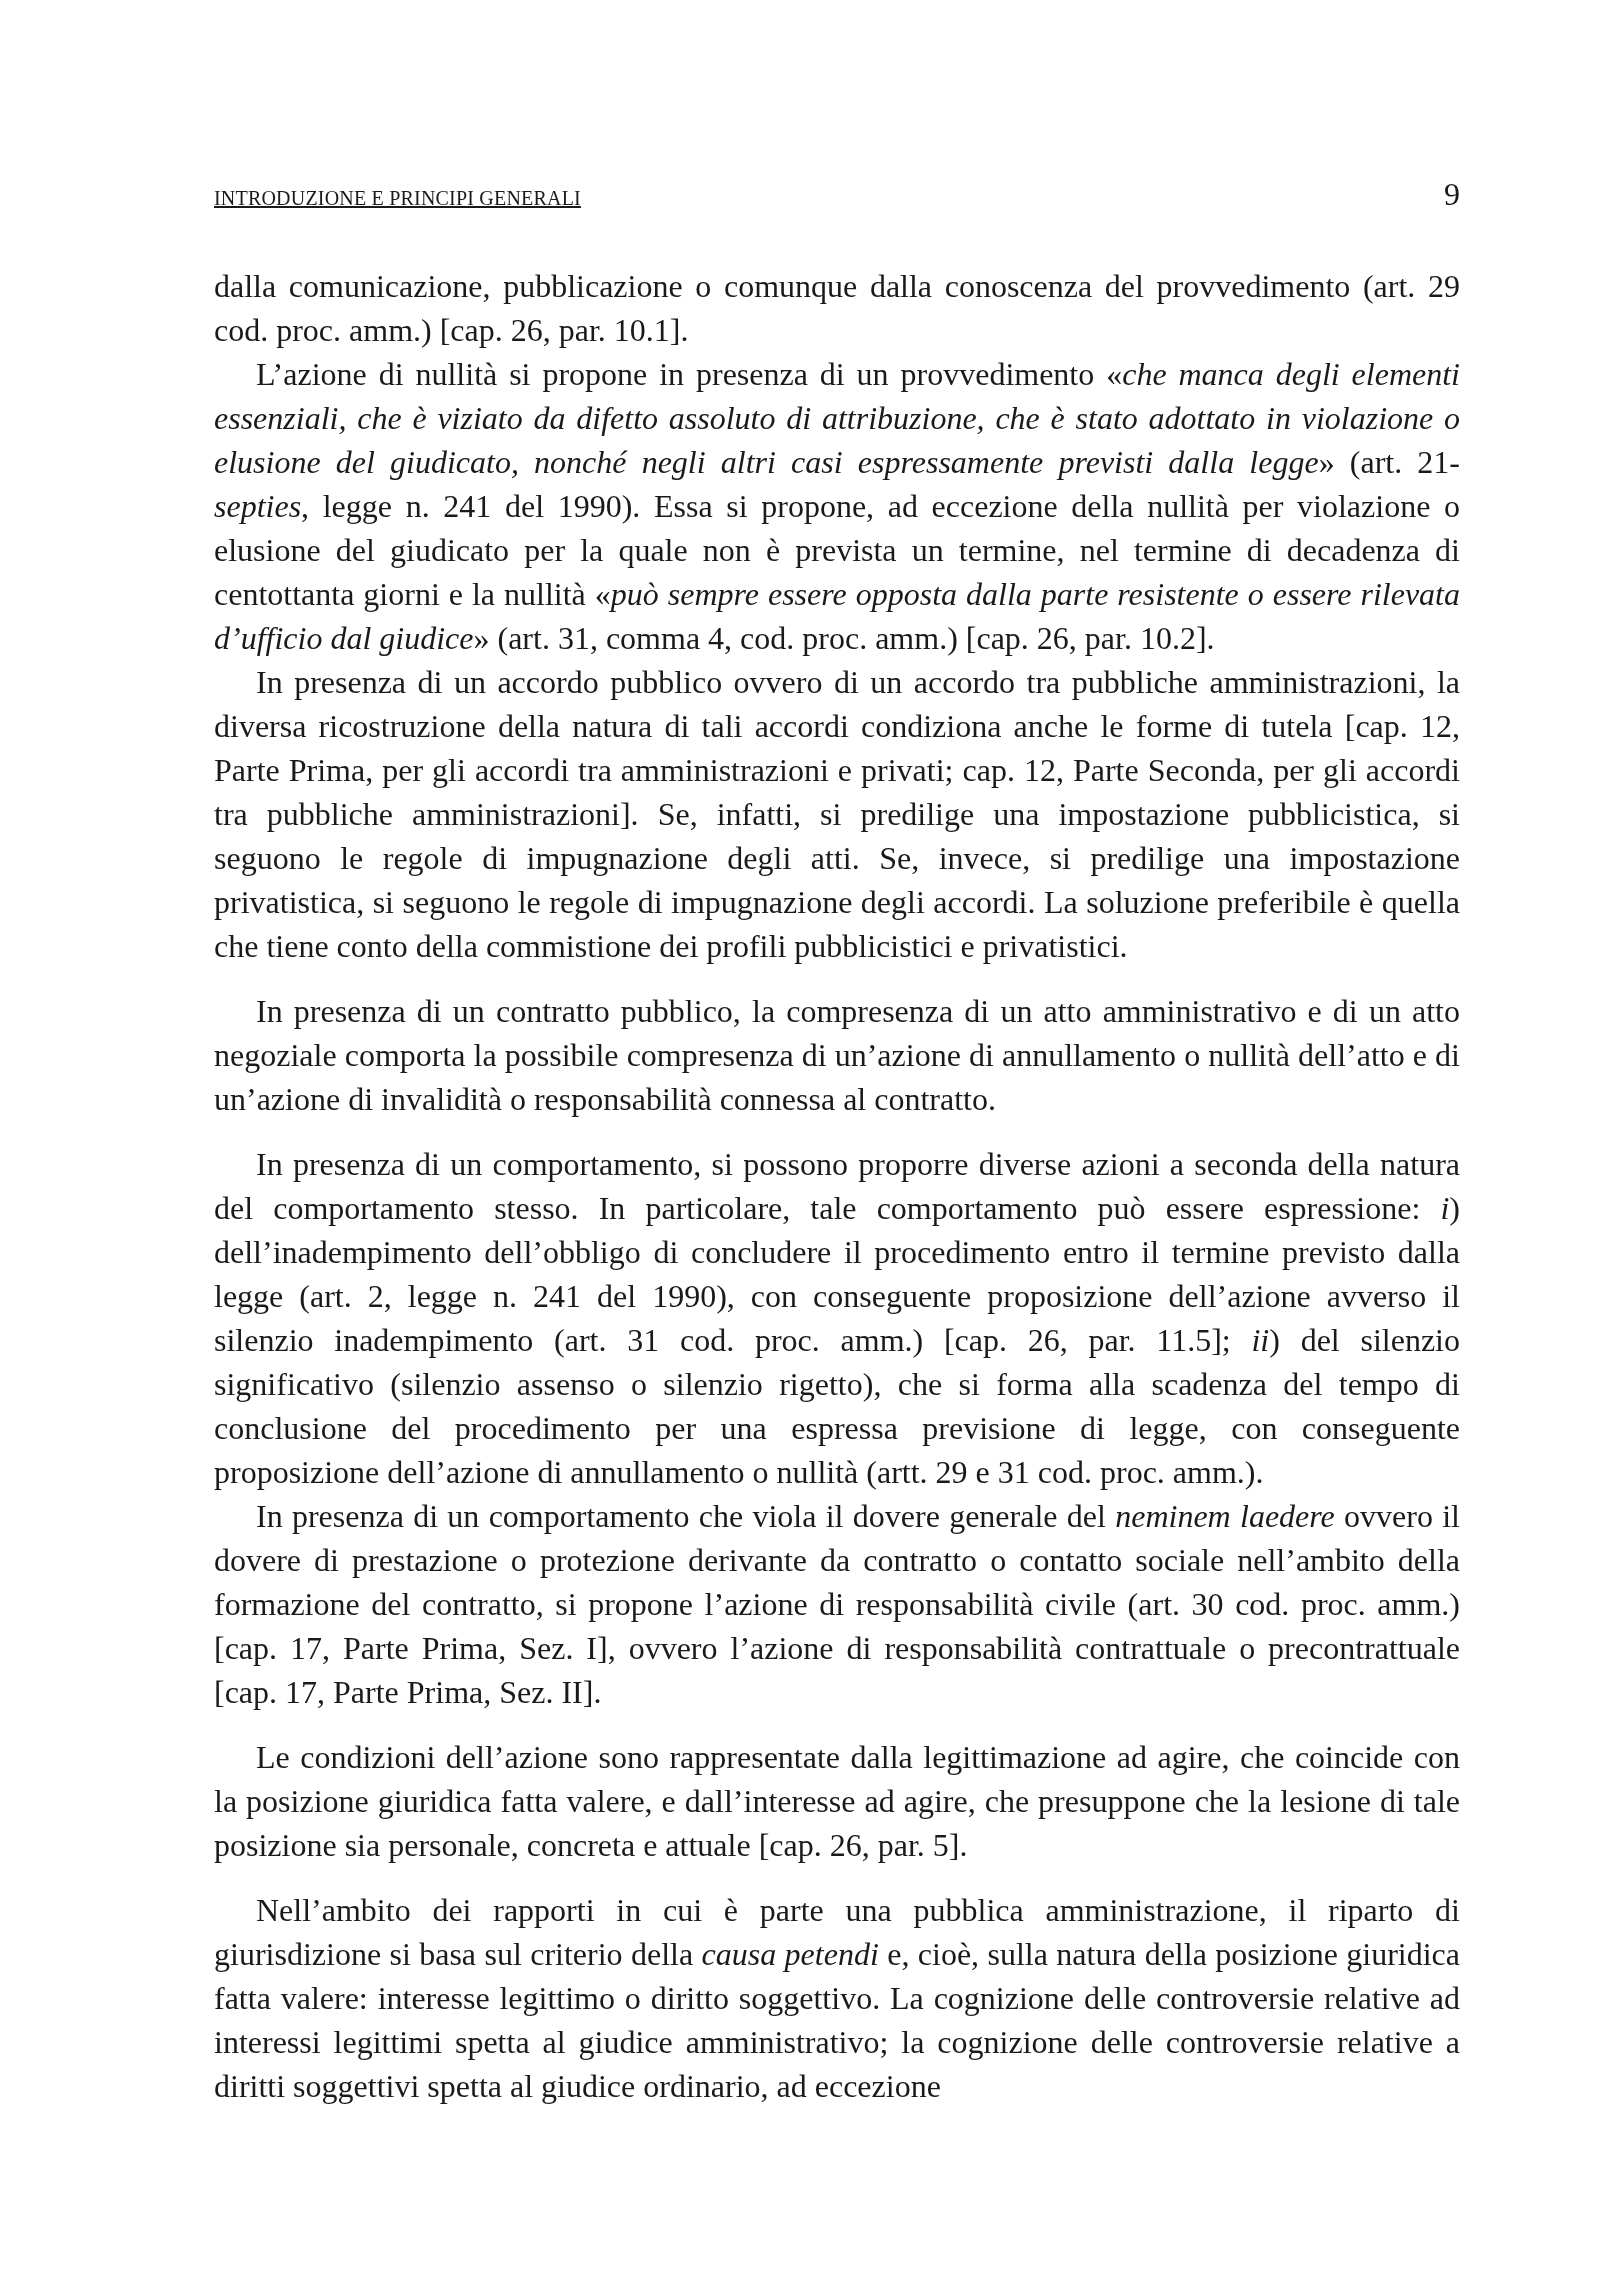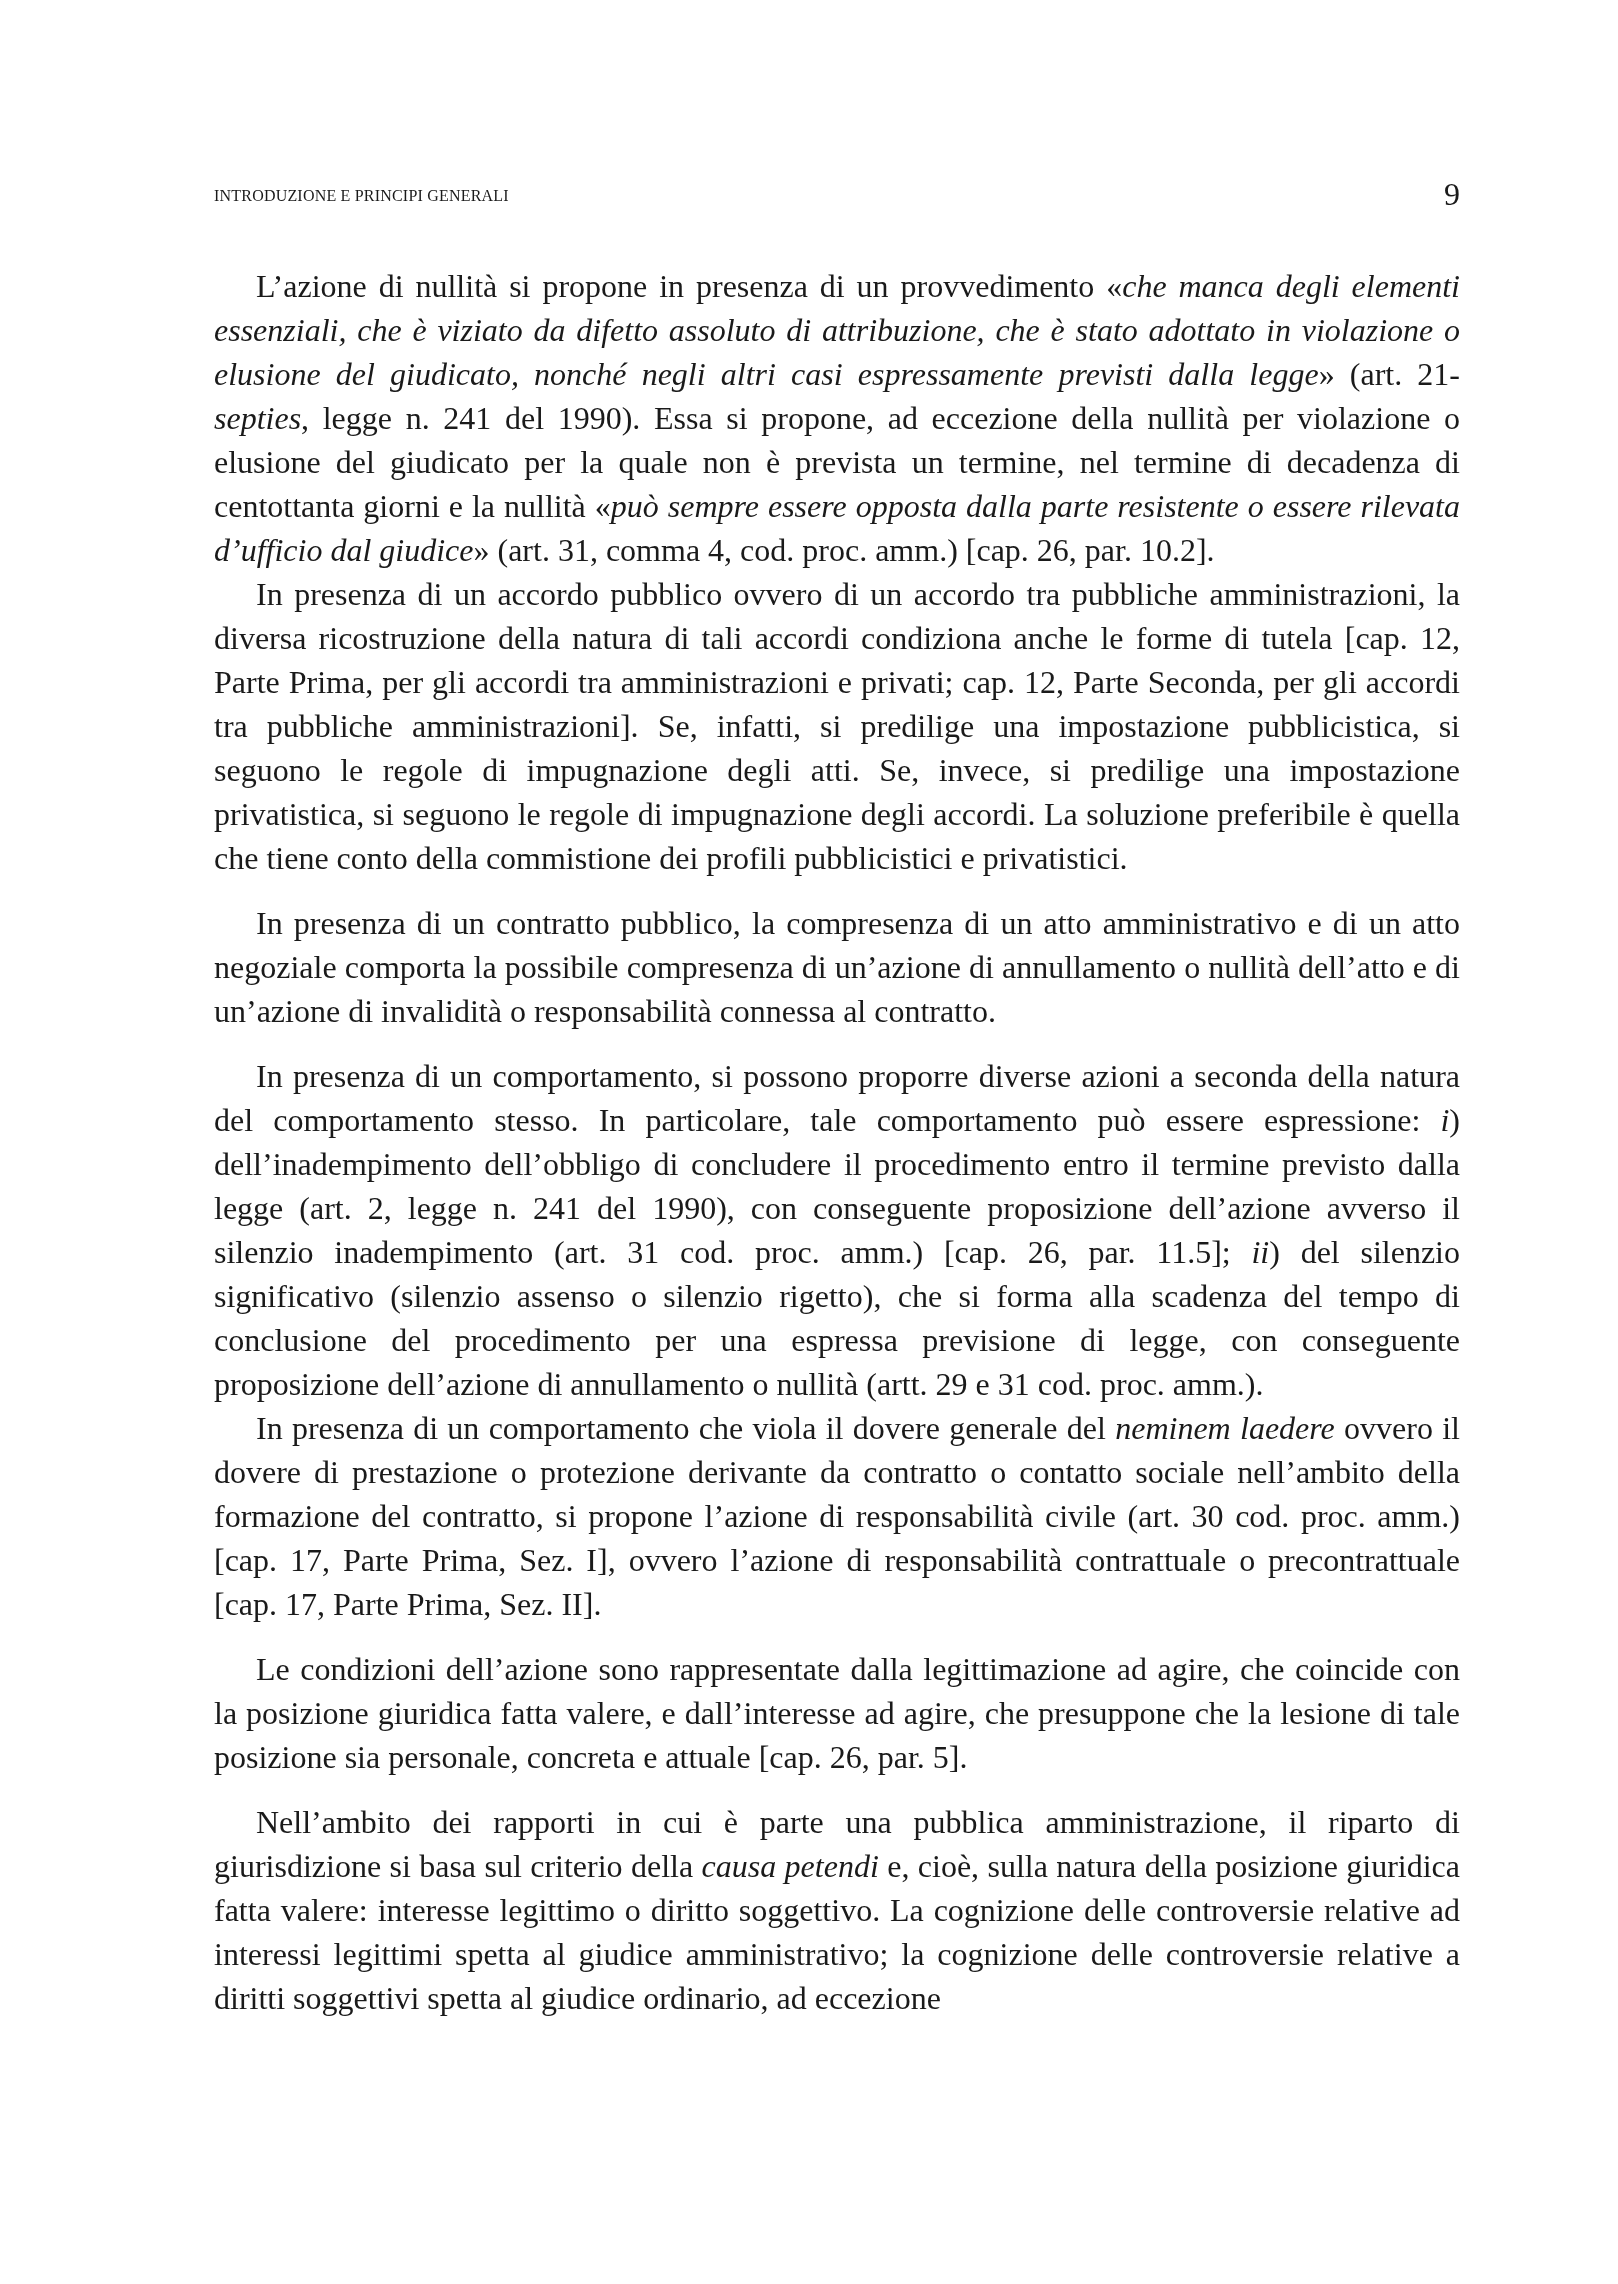--- a/index.html
+++ b/index.html
@@ -25,23 +25,24 @@
       position: absolute;
       top: 176px;
       left: 0;
       width: 1246px;
       height: 40px;
     }
     .running-title {
       position: absolute;
       left: 0;
       top: 11.3px;
-      font-size: 16px;
+      font-size: 20px;
       letter-spacing: 0.2px;
       text-transform: uppercase;
+      text-decoration: underline;
     }
     .page-number {
       position: absolute;
       right: 0;
       top: 0;
       font-size: 32px;
     }
     .body-text {
       position: absolute;
       top: 264px;
@@ -67,20 +68,21 @@
 </head>
 <body>
 
 <div class="page">
   <div class="running-head">
     <span class="running-title">INTRODUZIONE E PRINCIPI GENERALI</span>
     <span class="page-number">9</span>
   </div>
 
   <div class="body-text">
+    <p><span>dalla comunicazione, pubblicazione o comunque dalla conoscenza del provvedimento (art. 29 cod. proc. amm.) [cap. 26, par. 10.1].</span></p>
     <p class="indent"><span>L’azione di nullità si propone in presenza di un provvedimento «</span><span class="it">che manca degli elementi essenziali, che è viziato da difetto assoluto di attribuzione, che è stato adottato in violazione o elusione del giudicato, nonché negli altri casi espressamente previsti dalla legge</span><span>» (art. 21-</span><span class="it">septies</span><span>, legge n. 241 del 1990). Essa si propone, ad eccezione della nul­lità per violazione o elusione del giudicato per la quale non è prevista un termine, nel termine di decadenza di centottanta giorni e la nullità «</span><span class="it">può sempre essere opposta dalla parte resistente o essere rilevata d’ufficio dal giudice</span><span>» (art. 31, comma 4, cod. proc. amm.) [cap. 26, par. 10.2].</span></p>
     <p class="indent"><span>In presenza di un accordo pubblico ovvero di un accordo tra pubbliche ammini­strazioni, la diversa ricostruzione della natura di tali accordi condiziona anche le for­me di tutela [cap. 12, Parte Prima, per gli accordi tra amministrazioni e privati; cap. 12, Parte Seconda, per gli accordi tra pubbliche amministrazioni]. Se, infatti, si pre­dilige una impostazione pubblicistica, si seguono le regole di impugnazione degli at­ti. Se, invece, si predilige una impostazione privatistica, si seguono le regole di impu­gnazione degli accordi. La soluzione preferibile è quella che tiene conto della com­mistione dei profili pubblicistici e privatistici.</span></p>
     <p class="indent gap"><span>In presenza di un contratto pubblico, la compresenza di un atto amministrativo e di un atto negoziale comporta la possibile compresenza di un’azione di annullamento o nullità dell’atto e di un’azione di invalidità o responsabilità connessa al contratto.</span></p>
     <p class="indent gap"><span>In presenza di un comportamento, si possono proporre diverse azioni a seconda della natura del comportamento stesso. In particolare, tale comportamento può esse­re espressione: </span><span class="it">i</span><span>) dell’inadempimento dell’obbligo di concludere il procedimento en­tro il termine previsto dalla legge (art. 2, legge n. 241 del 1990), con conseguente pro­posizione dell’azione avverso il silenzio inadempimento (art. 31 cod. proc. amm.) [cap. 26, par. 11.5]; </span><span class="it">ii</span><span>) del silenzio significativo (silenzio assenso o silenzio rigetto), che si forma alla scadenza del tempo di conclusione del procedimento per una espressa pre­visione di legge, con conseguente proposizione dell’azione di annullamento o nullità (artt. 29 e 31 cod. proc. amm.).</span></p>
     <p class="indent"><span>In presenza di un comportamento che viola il dovere generale del </span><span class="it">neminem laede­re</span><span> ovvero il dovere di prestazione o protezione derivante da contratto o contatto socia­le nell’ambito della formazione del contratto, si propone l’azione di responsabilità civi­le (art. 30 cod. proc. amm.) [cap. 17, Parte Prima, Sez. I], ovvero l’azione di respon­sabilità contrattuale o precontrattuale [cap. 17, Parte Prima, Sez. II].</span></p>
     <p class="indent gap"><span>Le condizioni dell’azione sono rappresentate dalla legittimazione ad agire, che coincide con la posizione giuridica fatta valere, e dall’interesse ad agire, che presuppo­ne che la lesione di tale posizione sia personale, concreta e attuale [cap. 26, par. 5].</span></p>
     <p class="indent gap"><span>Nell’ambito dei rapporti in cui è parte una pubblica amministrazione, il riparto di giurisdizione si basa sul criterio della </span><span class="it">causa petendi</span><span> e, cioè, sulla natura della posizione giuridica fatta valere: interesse legittimo o diritto soggettivo. La cognizione delle con­troversie relative ad interessi legittimi spetta al giudice amministrativo; la cognizione delle controversie relative a diritti soggettivi spetta al giudice ordinario, ad eccezione</span></p>
   </div>
 </div>
 

